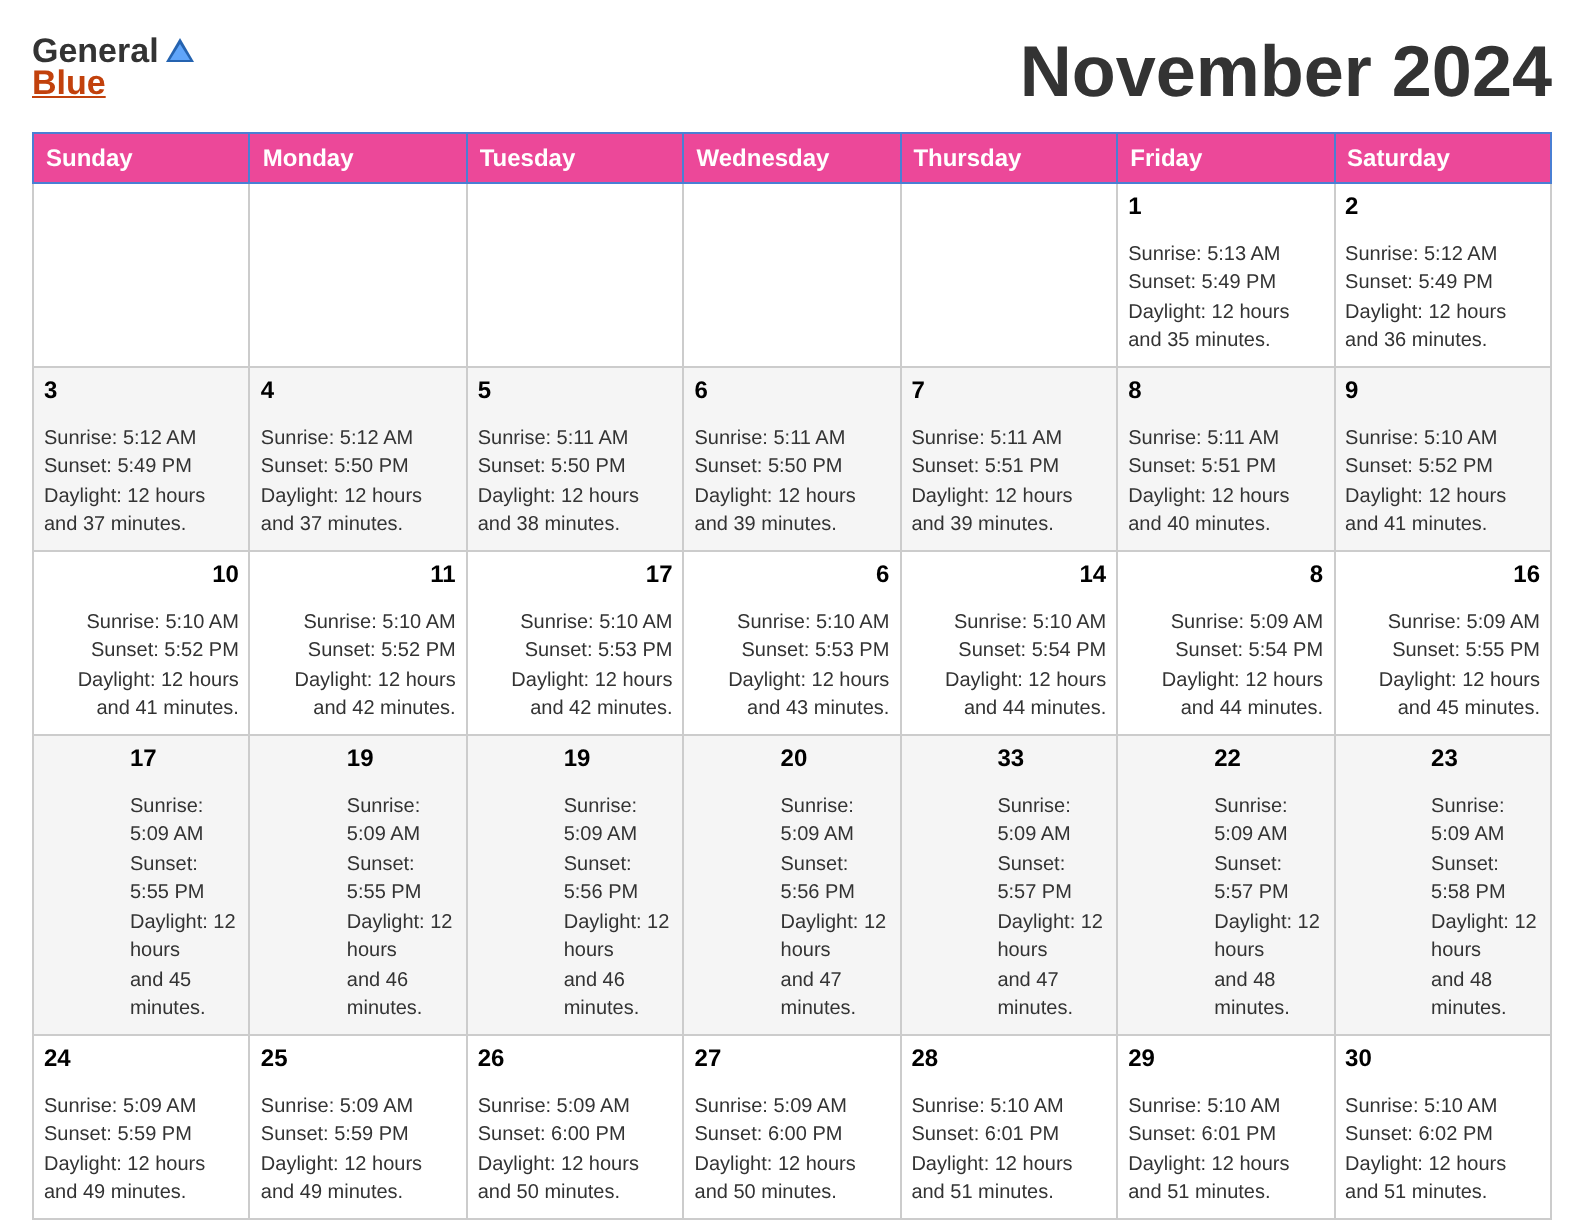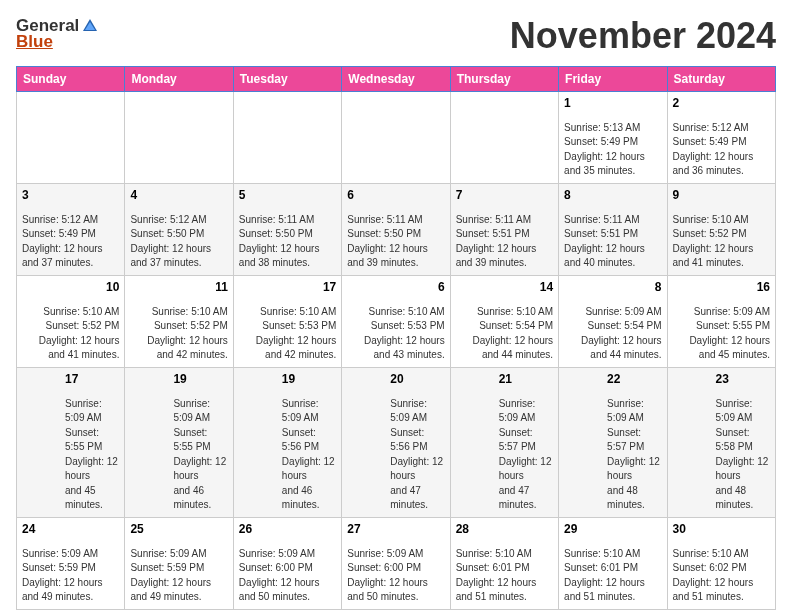--- a/index.html
+++ b/index.html
@@ -278,21 +278,21 @@
 and 46 minutes.</div>
         </td>
         <td>
           <span class="day-num">20</span>
           <div class="day-info" style="white-space: pre-wrap;">Sunrise: 5:09 AM
 Sunset: 5:56 PM
 Daylight: 12 hours
 and 47 minutes.</div>
         </td>
         <td>
-          <span class="day-num">21</span>
+          <span class="day-num">33</span>
           <div class="day-info" style="white-space: pre-wrap;">Sunrise: 5:09 AM
 Sunset: 5:57 PM
 Daylight: 12 hours
 and 47 minutes.</div>
         </td>
         <td>
           <span class="day-num">22</span>
           <div class="day-info" style="white-space: pre-wrap;">Sunrise: 5:09 AM
 Sunset: 5:57 PM
 Daylight: 12 hours

